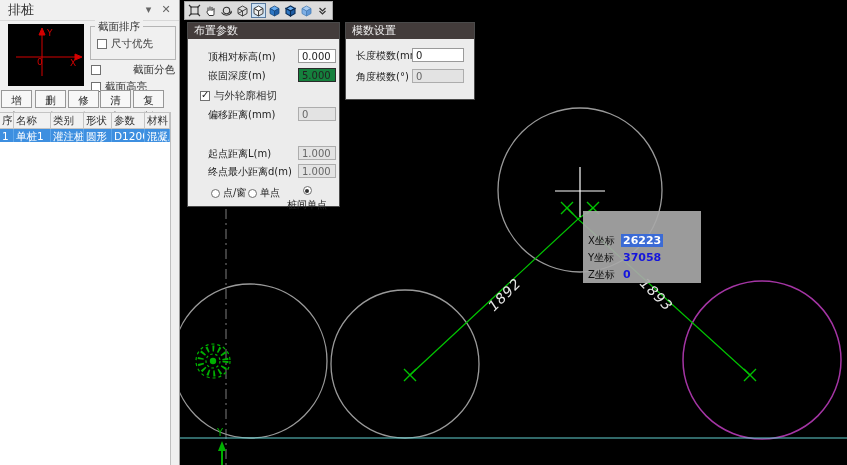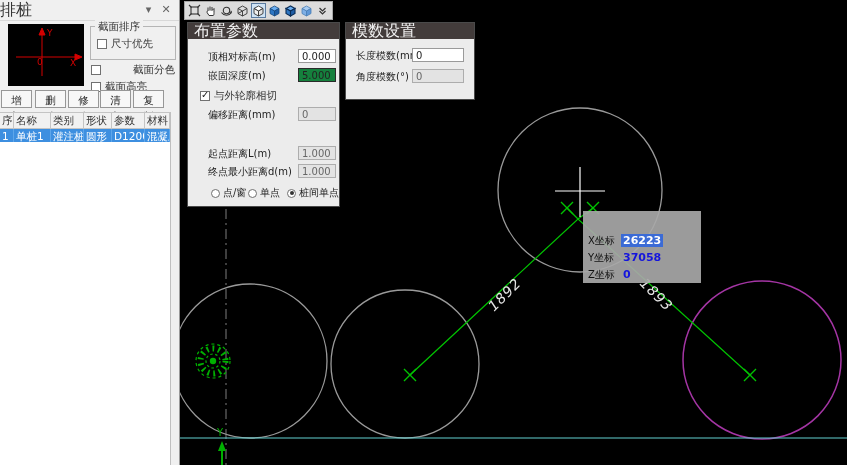--- a/index.html
+++ b/index.html
@@ -5,21 +5,21 @@
   html,body{margin:0;padding:0;}
   body{
     width:847px;height:465px;overflow:hidden;position:relative;
     font-family:"DejaVu Sans","Liberation Sans",sans-serif;
     background:#ffffff;font-size:11px;color:#222;
     -webkit-font-smoothing:antialiased;
   }
   
   .left-panel{position:absolute;left:0;top:0;width:180px;height:465px;background:#f0f0f0;border-right:1px solid #9a9a9a;box-sizing:border-box;}
   .lp-titlebar{position:absolute;left:0;top:0;width:100%;height:20px;line-height:20px;background:#f0f0f0;border-bottom:1px solid #d8d8d8;}
-  .lp-title{font-size:16px;color:#333;padding-left:0;}
+  .lp-title{font-size:13px;color:#333;padding-left:8px;}
   .lp-ticons{position:absolute;right:6px;top:0;color:#666;font-size:11px;}
   .lp-ticons span{display:inline-block;width:14px;text-align:center;cursor:default;}
   .preview{position:absolute;left:8px;top:24px;width:76px;height:62px;background:#000;}
   .groupbox{position:absolute;left:90px;top:26px;width:84px;height:32px;border:1px solid #b5b5b5;}
   .groupbox .legend{position:absolute;left:4px;top:-7px;background:#f0f0f0;padding:0 3px;font-size:10.5px;color:#333;}
   .cbrow{position:absolute;display:flex;align-items:center;gap:4px;font-size:10.5px;color:#333;}
   .cb{display:inline-block;width:10px;height:10px;background:#fff;border:1px solid #707070;box-sizing:border-box;position:relative;flex:none;}
   .cb.on::after{content:"✓";position:absolute;left:0px;top:-3px;font-size:10px;color:#222;}
   .btnrow{position:absolute;left:0;top:90px;width:180px;height:19px;}
   .btn{position:absolute;top:0;height:18px;width:31px;background:#f7f7f7;border:1px solid #979797;font-size:10.5px;color:#222;text-align:center;line-height:16px;box-sizing:border-box;cursor:default;}
@@ -34,21 +34,21 @@
   .tbody-empty{position:absolute;left:0;top:142px;width:170px;height:323px;background:#fff;border-right:1px solid #c0c0c0;}
   
   .canvas{position:absolute;left:180px;top:0;width:667px;height:465px;background:#000;}
   .canvas svg.scene{position:absolute;left:0;top:0;}
   
   .vtoolbar{position:absolute;left:4px;top:1px;height:17px;background:#dcdcdc;border:1px solid #a8a8a8;display:flex;align-items:center;padding:0 2px;gap:1px;}
   .ticon{width:15px;height:15px;display:flex;align-items:center;justify-content:center;cursor:default;}
   .ticon.active{background:#cfe3f5;border:1px solid #5a7ba0;box-sizing:border-box;}
   
   .fpanel{position:absolute;background:#ececec;border:1px solid #4a4a4a;box-sizing:border-box;}
-  .fpanel .ptitle{height:16px;line-height:16px;background:#433c3b;color:#f2f2f2;font-size:16px;padding-left:6px;}
+  .fpanel .ptitle{height:16px;line-height:16px;background:#433c3b;color:#f2f2f2;font-size:11px;padding-left:6px;}
   .frow{position:absolute;left:0;width:100%;height:16px;}
   .flabel{position:absolute;left:20px;top:1px;font-size:10px;color:#222;white-space:nowrap;}
   .finput{position:absolute;width:38px;height:14px;font-size:10px;line-height:14px;padding-left:3px;box-sizing:border-box;background:#fff;border:1px solid #9a9a9a;color:#222;}
   .finput.disabled{background:#e3e3e3;border-color:#adadad;color:#666;}
   .finput.focused{border:1px solid #2a2a2a;background:#15803d;}
   .radio{display:inline-flex;align-items:center;gap:3px;font-size:10px;color:#222;}
   .rdot{width:9px;height:9px;border-radius:50%;border:1px solid #707070;background:#fff;box-sizing:border-box;position:relative;flex:none;}
   .radio.on .rdot::after{content:"";position:absolute;left:1.5px;top:1.5px;width:4px;height:4px;border-radius:50%;background:#333;}
   
   .coord-tip{position:absolute;background:rgba(168,168,168,0.92);width:118px;height:72px;}
@@ -264,21 +264,21 @@
     </div>
     <div class="frow" style="top:163px;">
       <span class="radio" style="position:absolute;left:23px;">
         <span class="rdot"></span>
           <span>点/窗</span>
       </span>
       <span class="radio" style="position:absolute;left:60px;justify-content:space-between;">
         <span class="rdot"></span>
           <span>单点</span>
       </span>
-      <span class="radio on" style="position:absolute;left:99px;">
+      <span class="radio on" style="position:absolute;left:99px;flex-direction:column;">
         <span class="rdot"></span>
           <span>桩间单点</span>
       </span>
     </div>
   </div>
 
   <div class="fpanel" style="left:165px;top:22px;width:130px;height:78px;">
     <div class="ptitle">模数设置</div>
     <div class="frow" style="top:25px;">
       <span class="flabel" style="left:10px;">长度模数(mm)</span>

